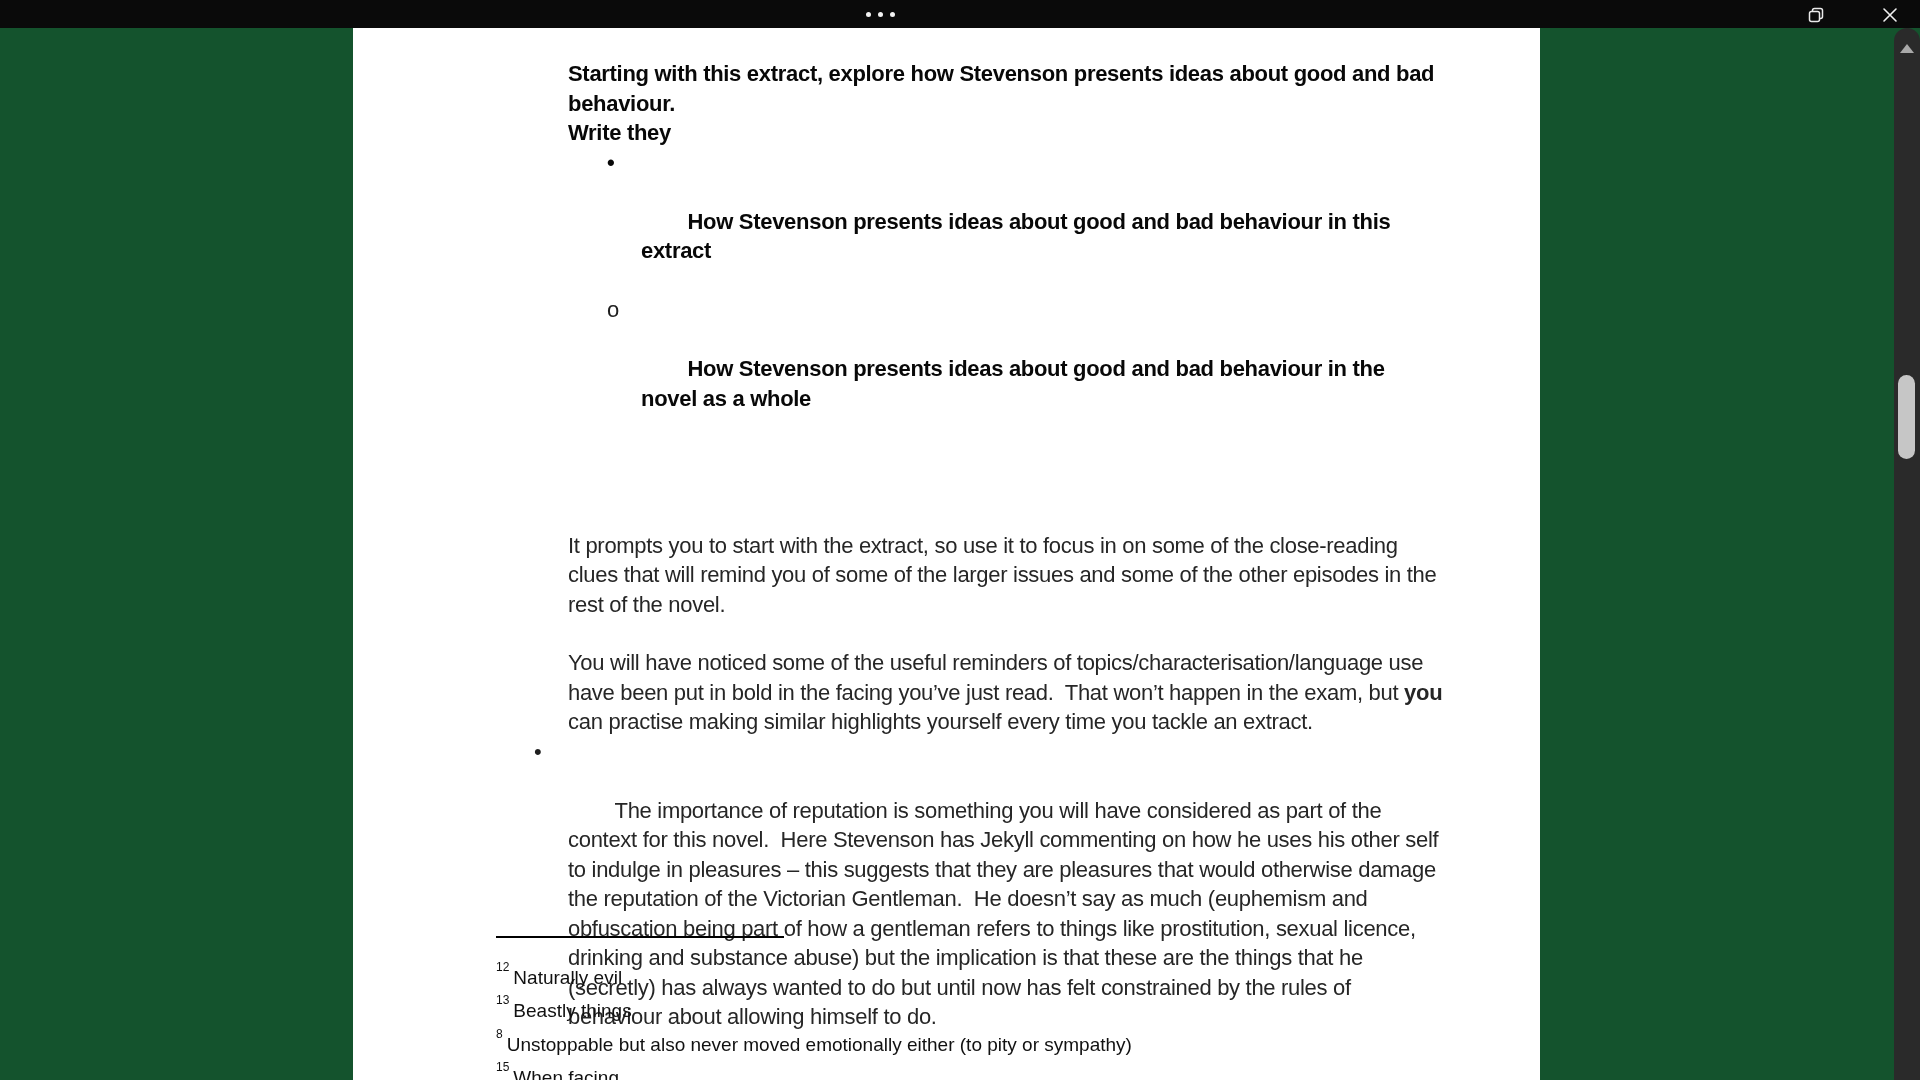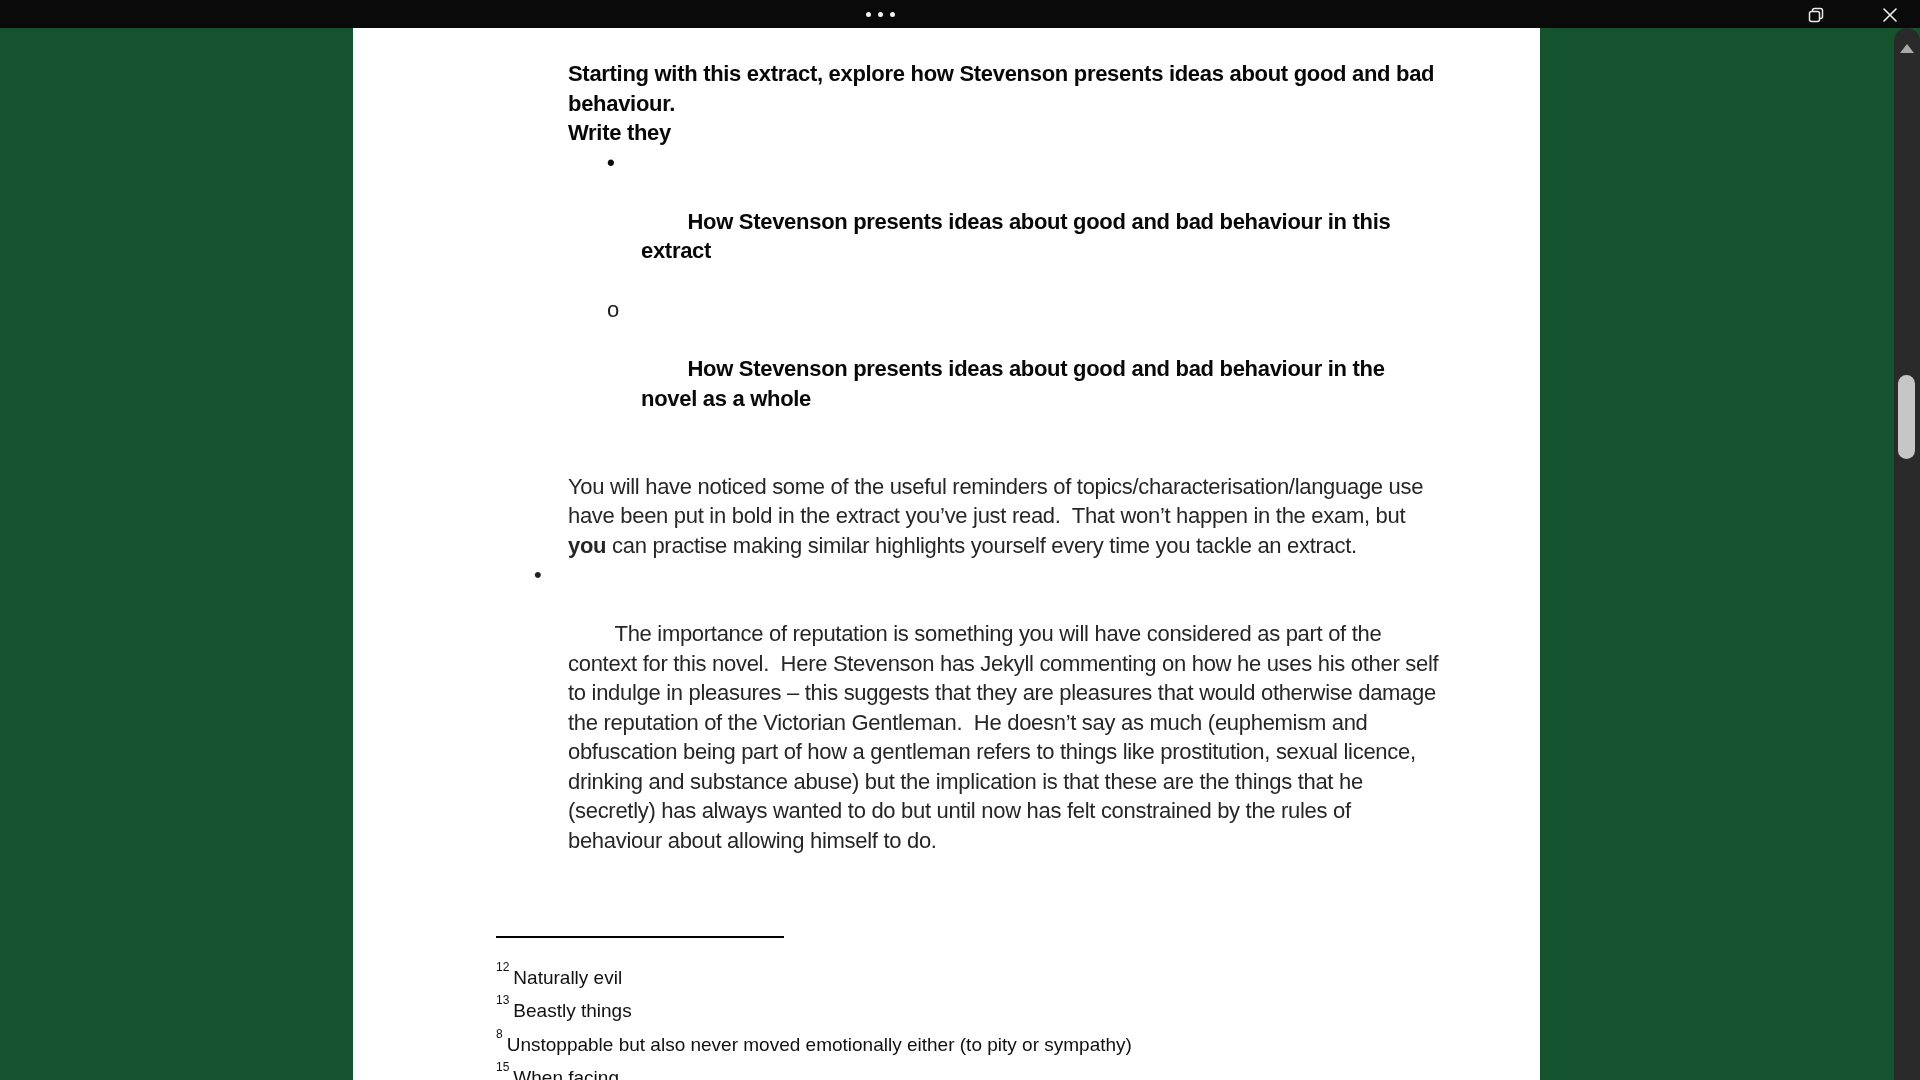--- a/index.html
+++ b/index.html
@@ -82,22 +82,23 @@
 
       <div class="blt lvl1">
         <span class="marker h">•</span>
         <span class="h">How Stevenson presents ideas about good and bad behaviour in this extract</span>
       </div>
       <div class="blt lvl1">
         <span class="marker">o</span>
         <span class="h">How Stevenson presents ideas about good and bad behaviour in the novel as a whole</span>
       </div>
 
+      <p class="body p1">It prompts you to start with the extract, so use it to focus in on some of the close-reading clues that will remind you of some of the larger issues and some of the other episodes in the rest of the novel.</p>
 
-      <p class="body p2"><span>You will have noticed some of the useful reminders of topics/characterisation/language use have been put in bold in the extract you’ve just read.  That won’t happen in the exam, but </span><strong>you</strong><span> can practise making similar highlights yourself every time you tackle an extract.</span></p>
+      <p class="body p2"><span>You will have noticed some of the useful reminders of topics/characterisation/language use have been put in bold in the facing you’ve just read.  That won’t happen in the exam, but </span><strong>you</strong><span> can practise making similar highlights yourself every time you tackle an extract.</span></p>
 
 
       <div class="blt lvl0">
         <span class="marker">•</span>
         <span class="body">The importance of reputation is something you will have considered as part of the context for this novel.  Here Stevenson has Jekyll commenting on how he uses his other self to indulge in pleasures – this suggests that they are pleasures that would otherwise damage the reputation of the Victorian Gentleman.  He doesn’t say as much (euphemism and obfuscation being part of how a gentleman refers to things like prostitution, sexual licence, drinking and substance abuse) but the implication is that these are the things that he (secretly) has always wanted to do but until now has felt constrained by the rules of behaviour about allowing himself to do.</span>
       </div>
     </div>
 
     <div class="footnotes">
       <div class="fn-sep"></div>

